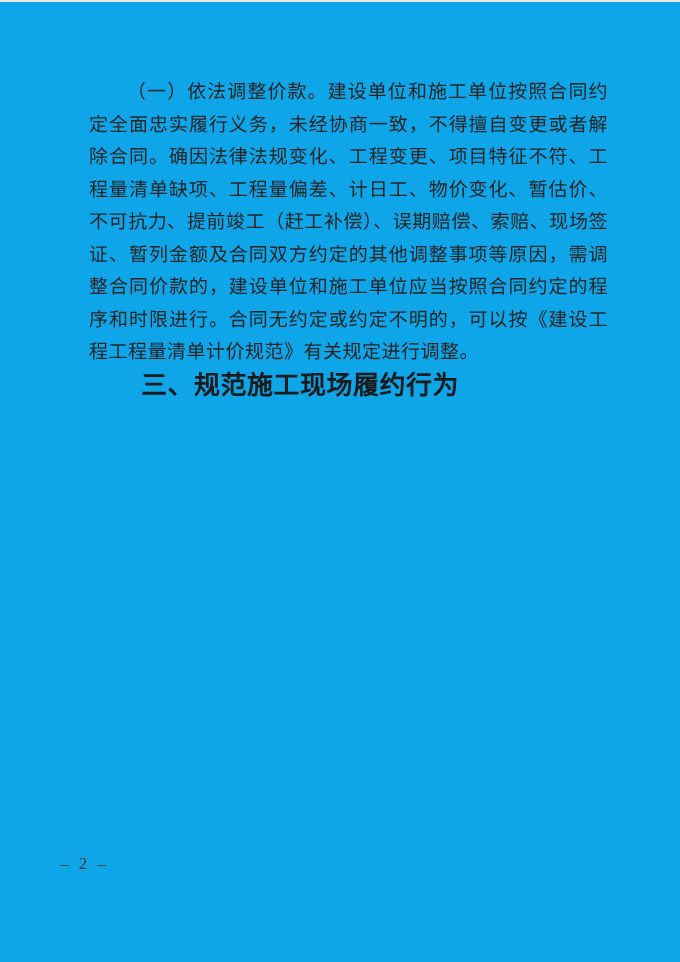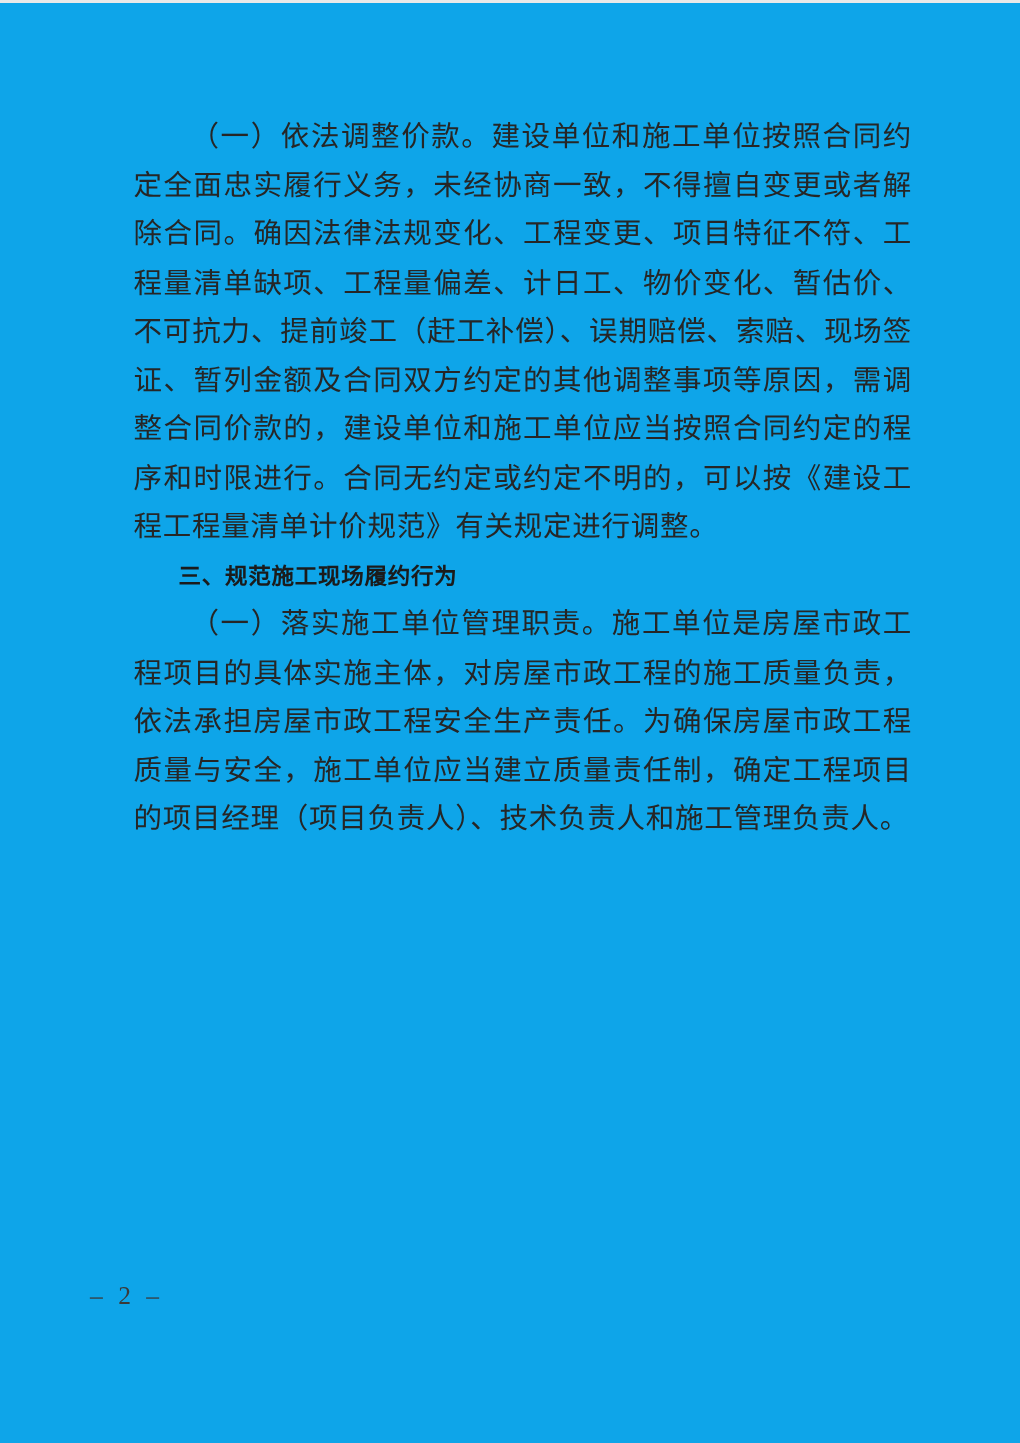--- a/index.html
+++ b/index.html
@@ -29,21 +29,21 @@
     line-height: 32.5px;
     color: #262626;
     text-indent: 2em;
     text-align: justify;
     text-justify: inter-character;
     letter-spacing: 0.5px;
   }
   .heading {
     margin: 0;
     font-family: "Liberation Sans", "DejaVu Sans", sans-serif;
-    font-size: 15px;
+    font-size: 26px;
     line-height: 32.5px;
     font-weight: 700;
     color: #1b1b1b;
     text-indent: 2em;
     letter-spacing: 0.5px;
   }
   .footer {
     position: absolute;
     left: 60px;
     top: 852px;
@@ -53,16 +53,15 @@
     letter-spacing: 3px;
   }
 </style>
 </head>
 <body>
 
 <div class="page">
   <div class="content">
     <p class="body">（一）依法调整价款。建设单位和施工单位按照合同约定全面忠实履行义务，未经协商一致，不得擅自变更或者解除合同。确因法律法规变化、工程变更、项目特征不符、工程量清单缺项、工程量偏差、计日工、物价变化、暂估价、不可抗力、提前竣工（赶工补偿）、误期赔偿、索赔、现场签证、暂列金额及合同双方约定的其他调整事项等原因，需调整合同价款的，建设单位和施工单位应当按照合同约定的程序和时限进行。合同无约定或约定不明的，可以按《建设工程工程量清单计价规范》有关规定进行调整。</p>
     <h2 class="heading">三、规范施工现场履约行为</h2>
-    <p class="body">（一）落实施工单位管理职责。施工单位是房屋市政工程项目的具体实施主体，对房屋市政工程的施工质量负责，依法承担房屋市政工程安全生产责任。为确保房屋市政工程质量与安全，施工单位应当建立质量责任制，确定工程项目的项目经理（项目负责人）、技术负责人和施工管理负责人。</p>
   </div>
   <div class="footer">– 2 –</div>
 </div>
 
 </body></html>

